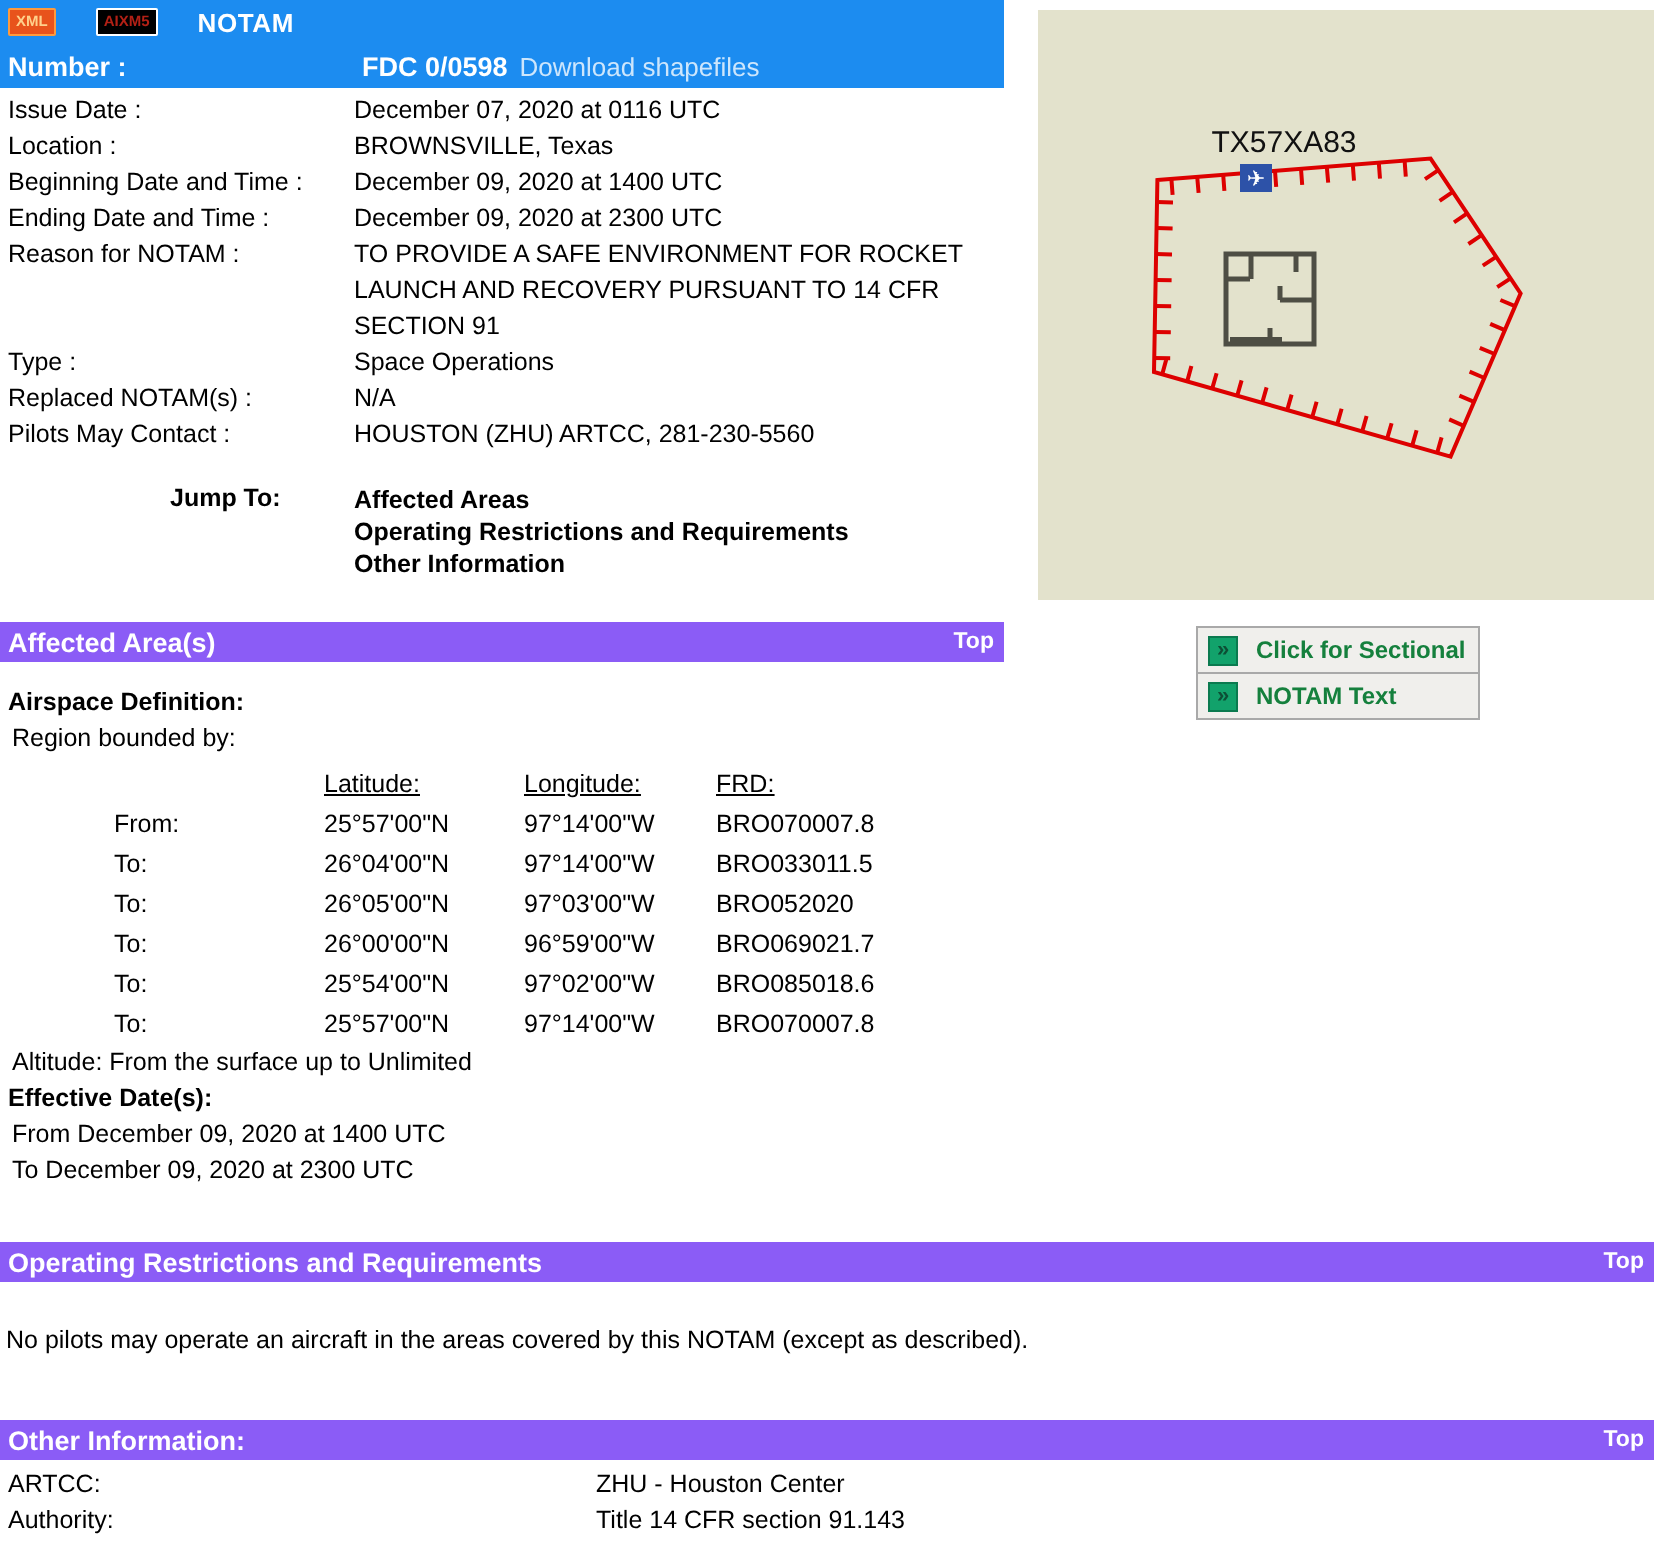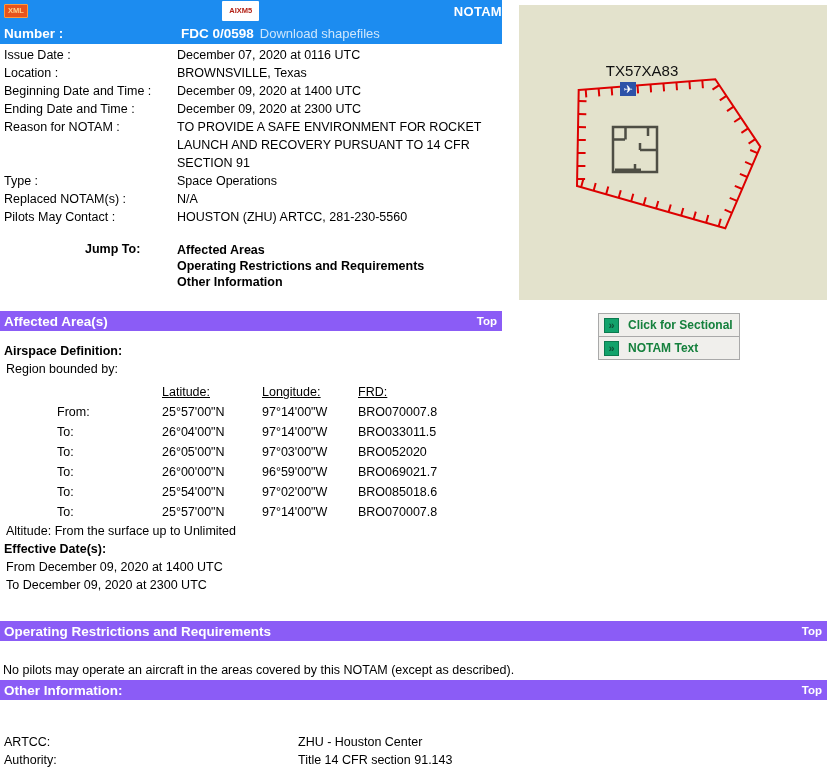--- a/index.html
+++ b/index.html
@@ -1,26 +1,26 @@
 <!DOCTYPE html>
 <html><head>
 <meta charset="utf-8">
 <style>
   html,body{margin:0;padding:0;background:#fff;}
   #page{position:relative;width:827px;height:772px;font-family:"Liberation Sans",sans-serif;
         font-size:12.5px;color:#000;overflow:hidden;background:#fff;}
 
   
   .hdr{position:absolute;left:0;top:0;width:502px;height:44px;background:#1c8cf0;color:#fff;}
-  .hdr-row1{display:flex;align-items:center;height:22px;padding-left:4px;gap:20px;justify-content:space-between;}
+  .hdr-row1{display:flex;align-items:center;height:22px;padding-left:4px;gap:20px;}
   .hdr-title{font-weight:bold;font-size:13px;letter-spacing:.3px;}
   .badge{display:inline-block;font-size:7.5px;font-weight:bold;line-height:10px;
          padding:1px 3px;border-radius:1px;vertical-align:middle;}
   .badge-xml{background:#e8531c;color:#ffd18c;border:1px solid #ff9a3c;}
-  .badge-aixm{background:#ffffff;color:#b32015;border:4px solid #ffffff;}
+  .badge-aixm{background:#000000;color:#b32015;border:1px solid #ffffff;}
   .hdr-row2{display:flex;height:22px;align-items:center;}
   .hdr-num-label{width:177px;padding-left:4px;font-weight:bold;font-size:13.5px;}
   .hdr-num-value{font-weight:bold;font-size:13.5px;}
   .hdr-dl{margin-left:6px;color:#cde6fc;font-size:13px;cursor:pointer;}
 
   
   .details{position:absolute;left:4px;top:46px;width:510px;}
   .drow{display:flex;line-height:18px;}
   .dlabel{width:173px;flex:none;}
   .dvalue{width:332px;}
@@ -44,21 +44,21 @@
          color:#0d4f35;font-size:11px;font-weight:bold;line-height:12px;text-align:center;}
   .map-btn-label{font-weight:bold;font-size:12px;color:#15803d;}
 
   
   .bar{position:absolute;height:20px;background:#8b5cf6;color:#fff;display:flex;
        align-items:center;justify-content:space-between;padding:0 5px 0 4px;box-sizing:border-box;}
   .bar-title{font-weight:bold;font-size:13.5px;}
   .bar-top{font-weight:bold;font-size:11.5px;cursor:pointer;}
   #affected-bar{left:0;top:311px;width:502px;}
   #operating-bar{left:0;top:621px;width:827px;}
-  #other-bar{left:0;top:680px;width:827px;}
+  #other-bar{left:0;top:710px;width:827px;}
 
   
   .bold{font-weight:bold;}
   .abs{position:absolute;left:4px;}
   #airspace-def{top:344px;}
   #region-bounded{top:362px;padding-left:2px;}
 
   .coord-table{position:absolute;left:0;top:382px;}
   .crow{display:flex;line-height:20px;}
   .c-dir{width:105px;padding-left:57px;flex:none;}

